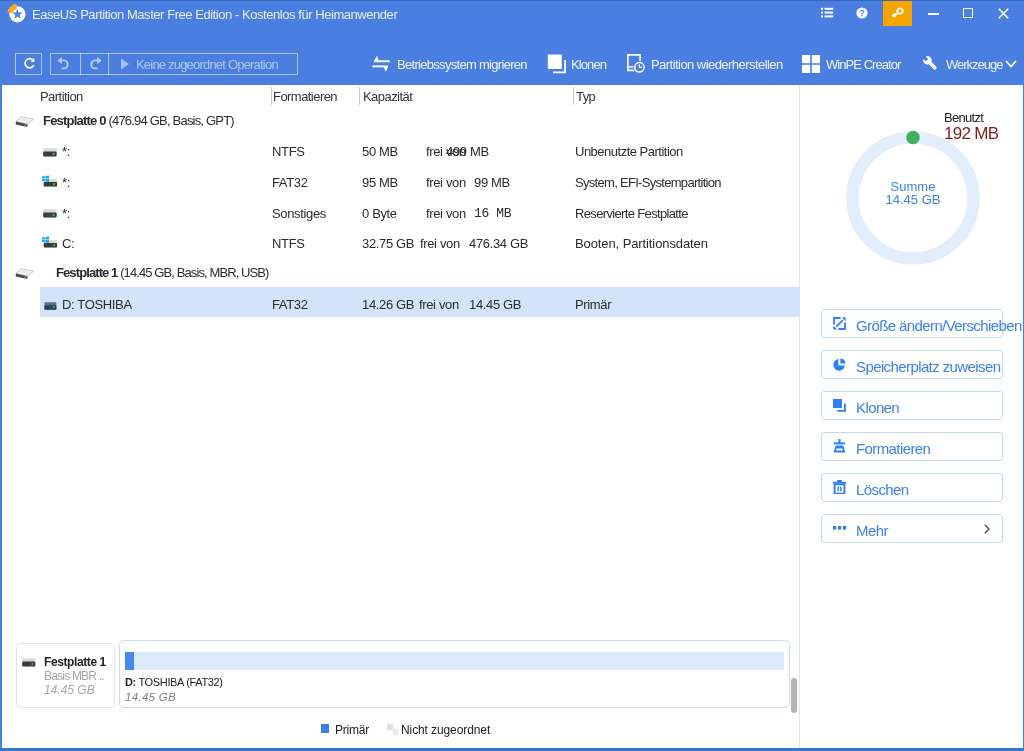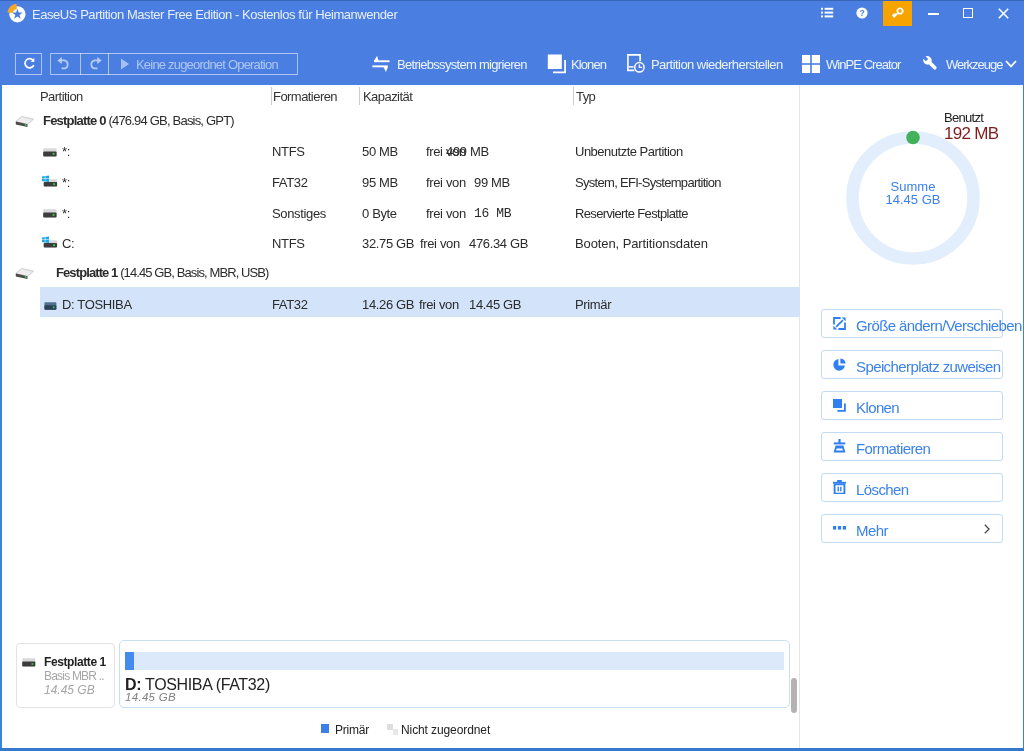--- a/index.html
+++ b/index.html
@@ -240,21 +240,21 @@
   <rect x="0.2" y="3.5" width="13.1" height="5.1" rx="1" fill="#3c3c3c"></rect>
   <circle cx="10.4" cy="5.9" r="1" fill="#35c23f"></circle>
 </svg>
 <div class="abs" style="left:44px; top:655px; font-size:12px; color:#222; font-weight:bold; letter-spacing:-0.4px;">Festplatte 1</div>
 <div class="abs" style="left:44px; top:669px; font-size:12px; color:#a6a6a6; letter-spacing:-0.8px;">Basis MBR ..</div>
 <div class="abs" style="left:44px; top:683px; font-size:12px; color:#a6a6a6; font-style:italic;">14.45 GB</div>
 
 <div class="abs" style="left:119px; top:640px; width:671px; height:68px; border:1px solid #c9ddf5; border-radius:5px; background:#fff;"></div>
 <div class="abs" style="left:125px; top:652px; width:659px; height:18px; background:#dce9fa;"></div>
 <div class="abs" style="left:125px; top:652px; width:9px; height:18px; background:#448aef;"></div>
-<div class="abs" style="left:125px; top:676px; font-size:16px; color:#222; letter-spacing:-0.35px;"><b>D:</b> TOSHIBA (FAT32)</div>
+<div class="abs" style="left:125px; top:676px; font-size:11px; color:#222; letter-spacing:-0.35px;"><b>D:</b> TOSHIBA (FAT32)</div>
 <div class="abs" style="left:125px; top:691px; font-size:11.5px; color:#808080; font-style:italic; letter-spacing:0.3px;">14.45 GB</div>
 
 <div class="abs" style="left:791px; top:678px; width:6px; height:35px; background:#b3b3b3; border-radius:3px;"></div>
 
 <div class="abs" style="left:321px; top:724px; width:8px; height:9px; background:#3c7fe6;"></div>
 <div class="abs" style="left:335px; top:723px; font-size:12px; color:#222; letter-spacing:-0.2px;">Primär</div>
 <div class="abs" style="left:387px; top:724px; width:5.5px; height:5.5px; background:#dedede;"></div>
 <div class="abs" style="left:392.5px; top:729px; width:5.5px; height:5.5px; background:#e8e8e8;"></div>
 <div class="abs" style="left:401px; top:723px; font-size:12px; color:#222; letter-spacing:-0.1px;">Nicht zugeordnet</div>
 

